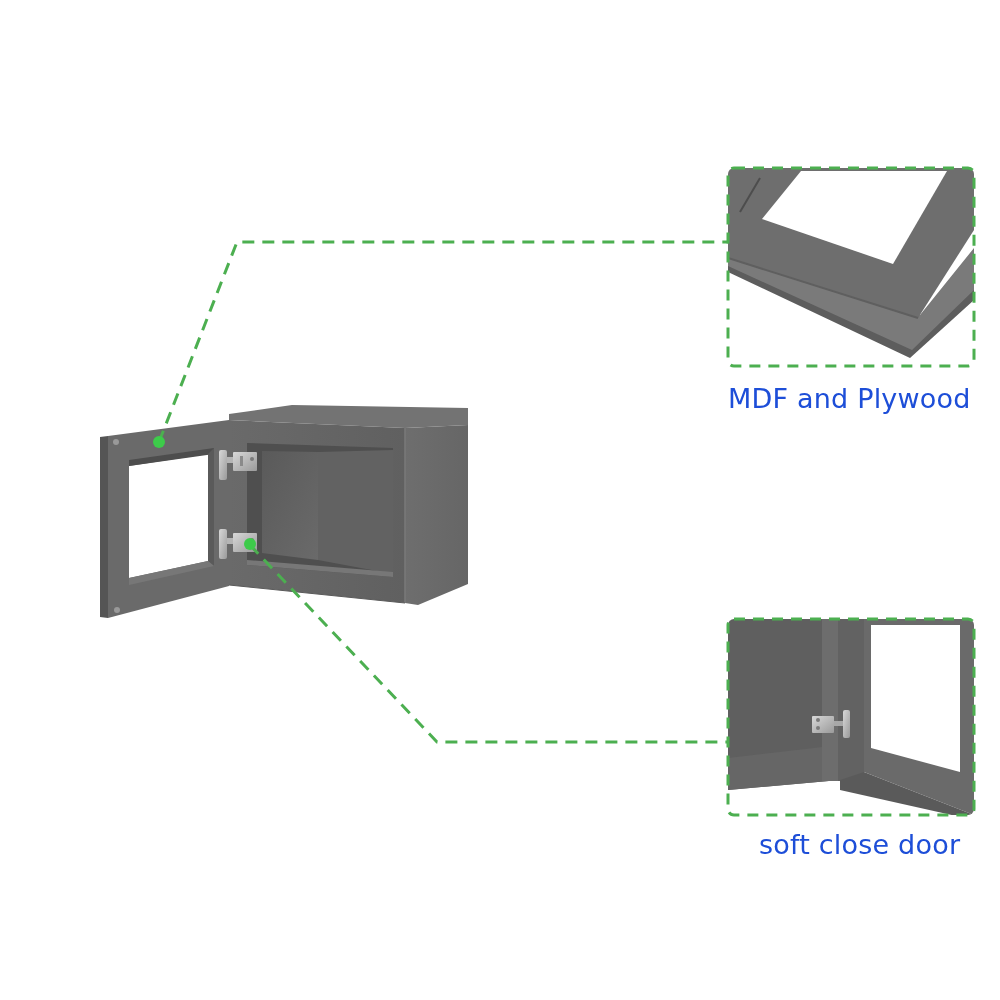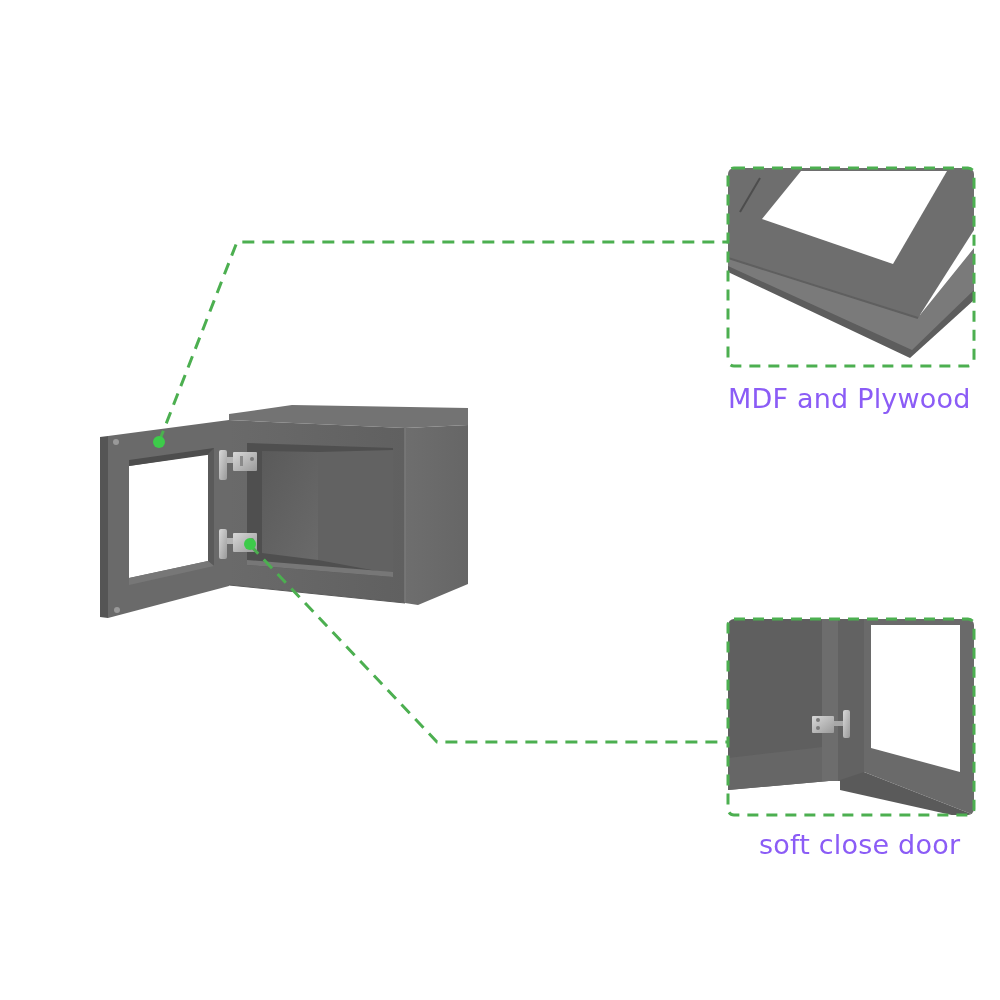--- a/index.html
+++ b/index.html
@@ -1,19 +1,19 @@
 <!DOCTYPE html>
 <html><head>
   <meta charset="utf-8">
   <style>
     html, body { margin: 0; padding: 0; background: #ffffff; }
     body { width: 1000px; height: 1000px; position: relative; overflow: hidden;
            font-family: "DejaVu Sans", "Liberation Sans", sans-serif; }
     #stage { position: absolute; left: 0; top: 0; width: 1000px; height: 1000px; }
-    .caption { position: absolute; color: #8b5cf6; font-size: 27px; letter-spacing: 0.2px;
+    .caption { position: absolute; color: #1d4ed8; font-size: 27px; letter-spacing: 0.2px;
                white-space: nowrap; font-family: "DejaVu Sans", "Liberation Sans", sans-serif; }
     #cap-mdf { left: 728px; top: 383px; }
     #cap-soft { left: 759px; top: 829px; }
   </style>
 </head>
 <body>
 
 <div id="stage">
 <svg width="1000" height="1000" viewBox="0 0 1000 1000" xmlns="http://www.w3.org/2000/svg">
   <defs>

